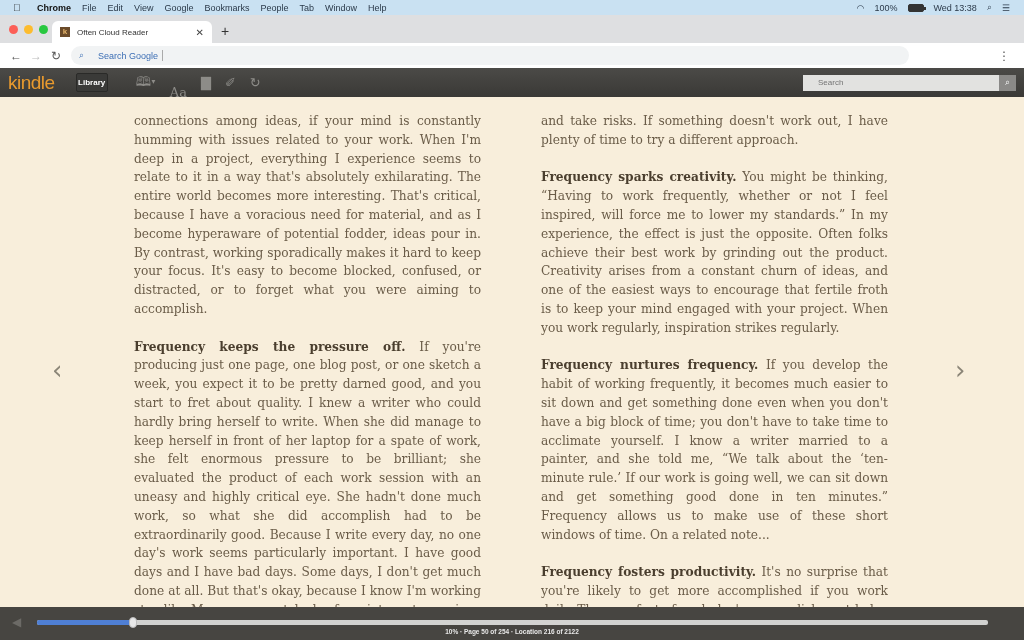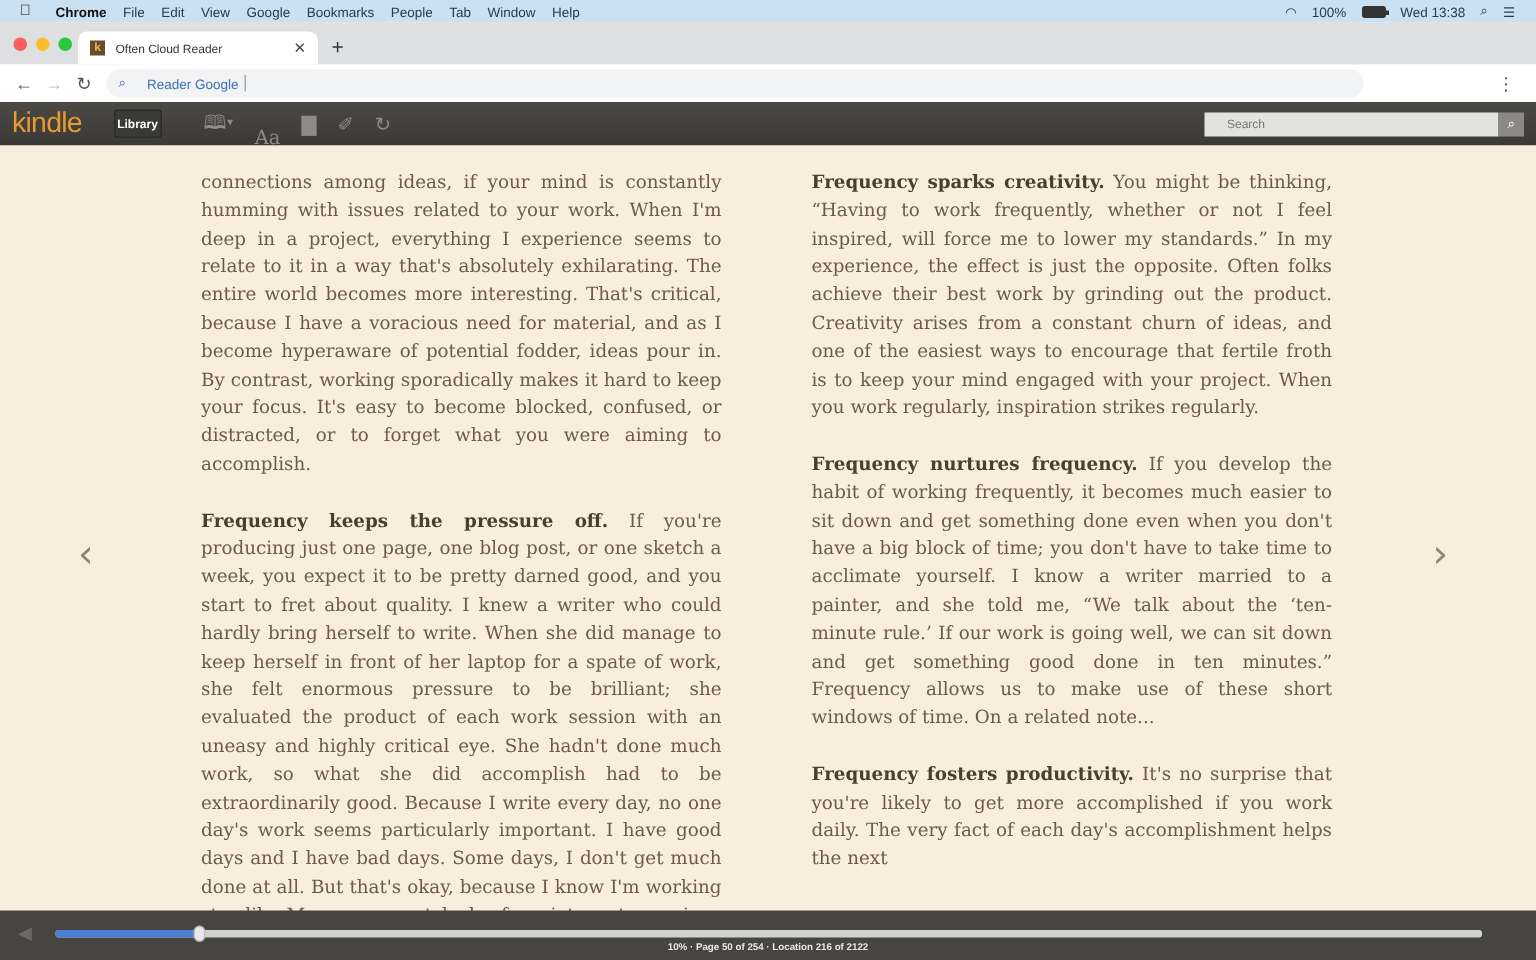--- a/index.html
+++ b/index.html
@@ -99,21 +99,21 @@
   </div>
   <span class="newtab">+</span>
 </div>
 
 <div class="toolbar">
   <span class="nav">←</span>
   <span class="nav disabled">→</span>
   <span class="nav" style="margin-left:6px;">↻</span>
   <div class="omnibox">
     <span class="mag">⌕</span>
-    <span>Reader Google</span>
+    <span>Search Google</span>
     <span class="caret"></span>
   </div>
   <span class="kebab">⋮</span>
 </div>
 
 <div class="kheader">
   <span class="klogo">kindle</span>
   <span class="libbtn">Library</span>
   <span class="kicon first">🕮▾</span>
   <span class="kicon" style="font-family:'DejaVu Serif',serif;margin-top:20px;">Aa</span>
@@ -129,20 +129,21 @@
 <div class="reader">
   <span class="arrow left">‹</span>
   <span class="arrow right">›</span>
 
   <div class="col left">
     <p><span>connections among ideas, if your mind is constantly humming with issues related to your work. When I'm deep in a project, everything I experience seems to relate to it in a way that's absolutely exhilarating. The entire world becomes more interesting. That's critical, because I have a voracious need for material, and as I become hyperaware of potential fodder, ideas pour in. By contrast, working sporadically makes it hard to keep your focus. It's easy to become blocked, confused, or distracted, or to forget what you were aiming to accomplish.</span></p>
     <p><b>Frequency keeps the pressure off.</b><span> If you're producing just one page, one blog post, or one sketch a week, you expect it to be pretty darned good, and you start to fret about quality. I knew a writer who could hardly bring herself to write. When she did manage to keep herself in front of her laptop for a spate of work, she felt enormous pressure to be brilliant; she evaluated the product of each work session with an uneasy and highly critical eye. She hadn't done much work, so what she did accomplish had to be extraordinarily good. Because I write every day, no one day's work seems particularly important. I have good days and I have bad days. Some days, I don't get much done at all. But that's okay, because I know I'm working steadily. My consequent lack of anxiety puts me in a more playful frame of mind and allows me to experiment</span></p>
   </div>
 
   <div class="col right">
+    <p><span>and take risks. If something doesn't work out, I have plenty of time to try a different approach.</span></p>
     <p><b>Frequency sparks creativity.</b><span> You might be thinking, “Having to work frequently, whether or not I feel inspired, will force me to lower my standards.” In my experience, the effect is just the opposite. Often folks achieve their best work by grinding out the product. Creativity arises from a constant churn of ideas, and one of the easiest ways to encourage that fertile froth is to keep your mind engaged with your project. When you work regularly, inspiration strikes regularly.</span></p>
     <p><b>Frequency nurtures frequency.</b><span> If you develop the habit of working frequently, it becomes much easier to sit down and get something done even when you don't have a big block of time; you don't have to take time to acclimate yourself. I know a writer married to a painter, and she told me, “We talk about the ‘ten-minute rule.’ If our work is going well, we can sit down and get something good done in ten minutes.” Frequency allows us to make use of these short windows of time. On a related note...</span></p>
     <p><b>Frequency fosters productivity.</b><span> It's no surprise that you're likely to get more accomplished if you work daily. The very fact of each day's accomplishment helps the next</span></p>
   </div>
 </div>
 
 <div class="footer">
   <span class="back">◀</span>
   <div class="track">
     <div class="fill"></div>

